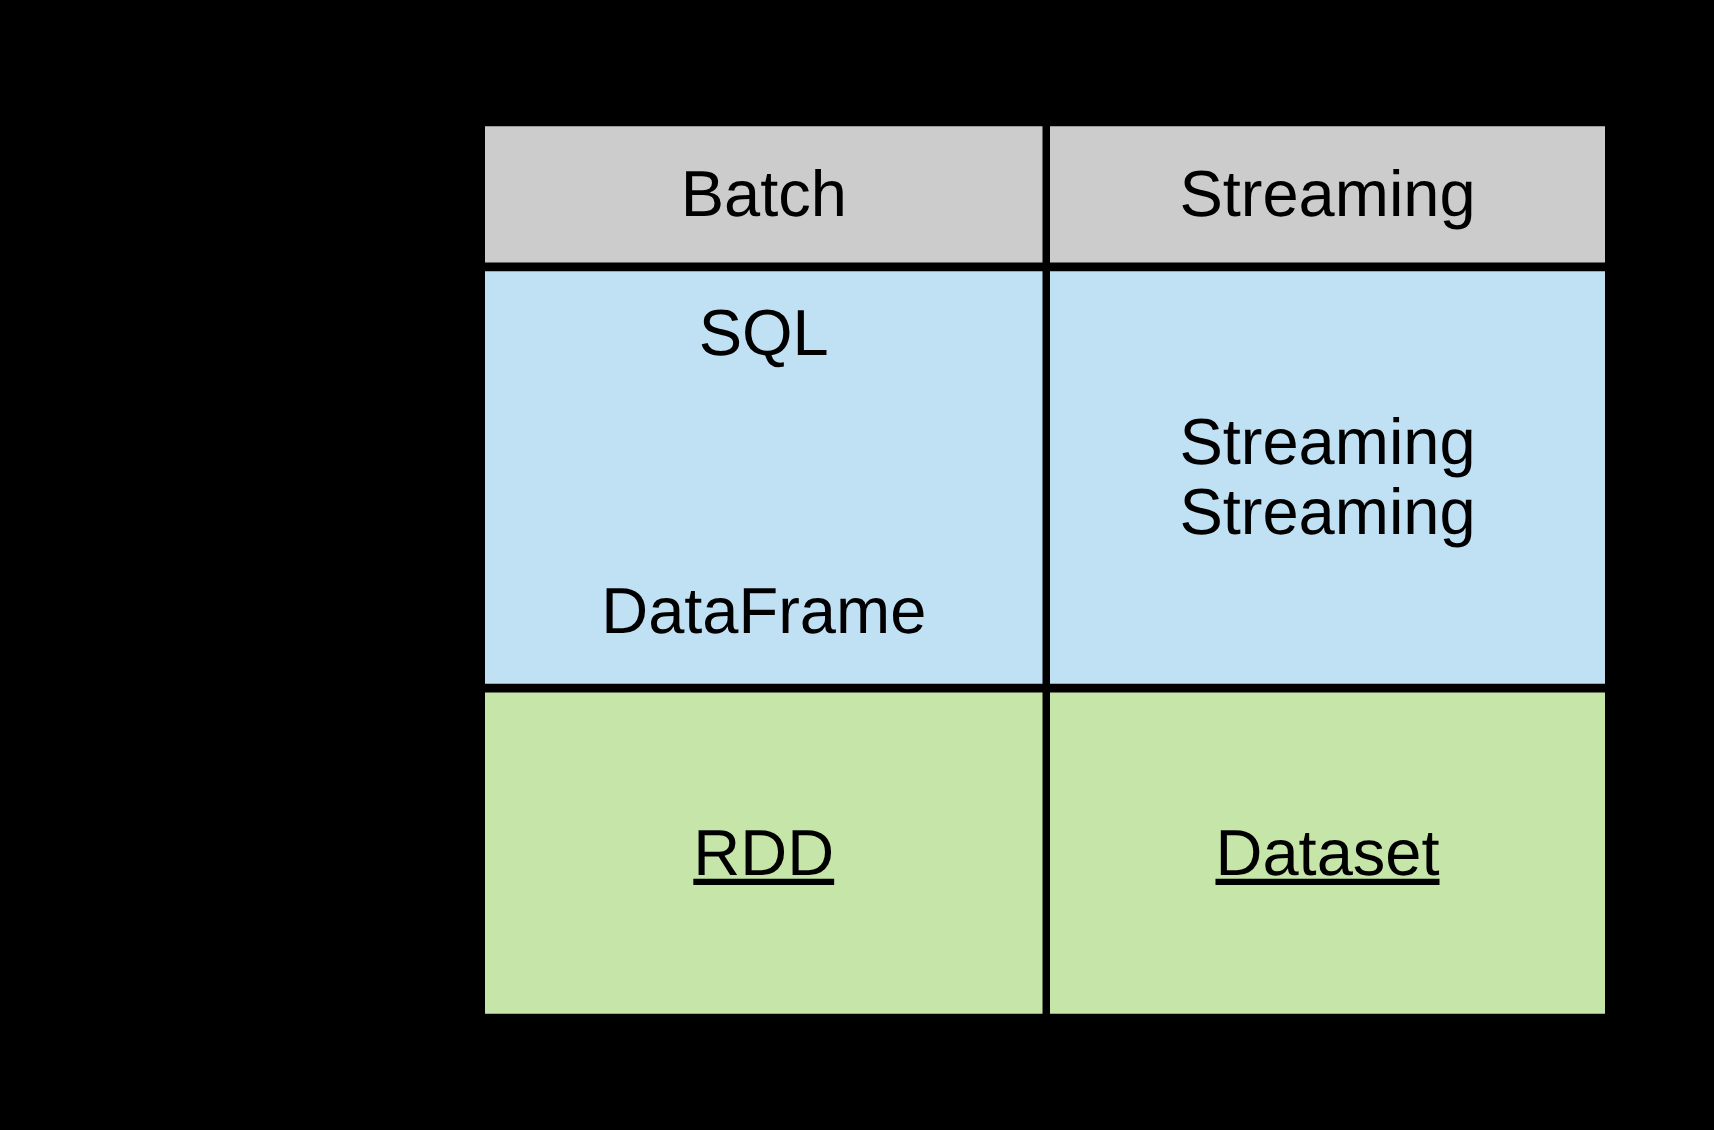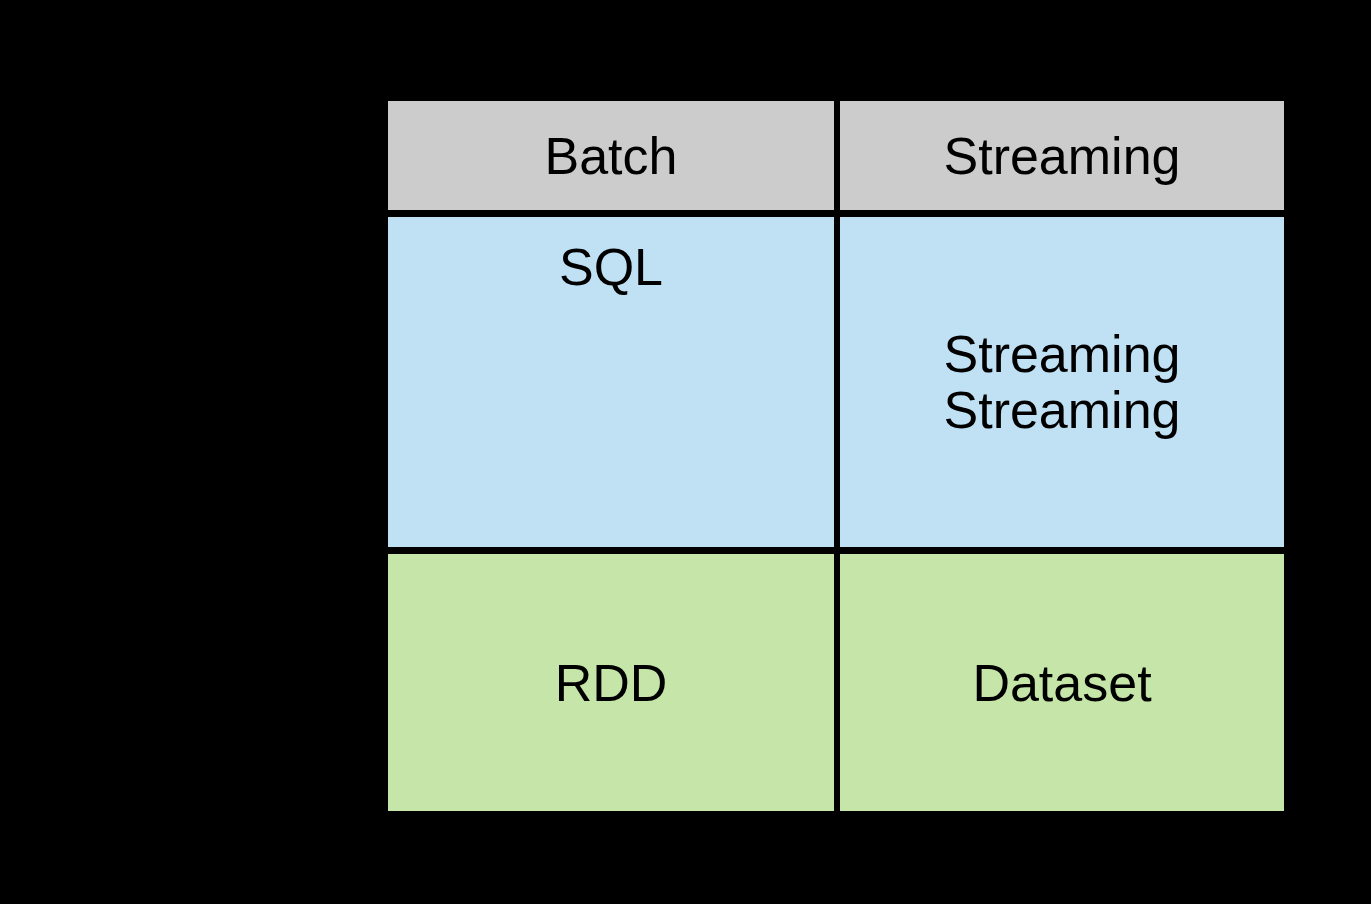--- a/index.html
+++ b/index.html
@@ -47,20 +47,21 @@
     text-align: center;
   }
   .cell.header {
     background: var(--header-bg, #cccccc);
   }
   .cell.api-row {
     background: var(--api-row-bg, #c0e0f4);
   }
   .cell.engine-row {
     background: var(--engine-row-bg, #c5e6a8);
+    text-decoration: underline;
   }
   .cell.spread {
     justify-content: space-between;
     padding: 22px 0 30px 0;
     gap: 36px;
   }
   .line {
     display: block;
   }
 </style>
@@ -72,20 +73,21 @@
   <div class="cell header">
     <span class="line">Batch</span>
   </div>
 
   <div class="cell header">
     <span class="line">Streaming</span>
   </div>
 
   <div class="cell api-row spread">
     <span class="line">SQL</span>
+    <span class="line">DataFrame</span>
   </div>
 
   <div class="cell api-row">
     <span class="line">Streaming</span>
     <span class="line">Streaming</span>
   </div>
 
   <div class="cell engine-row">
     <span class="line">RDD</span>
   </div>

